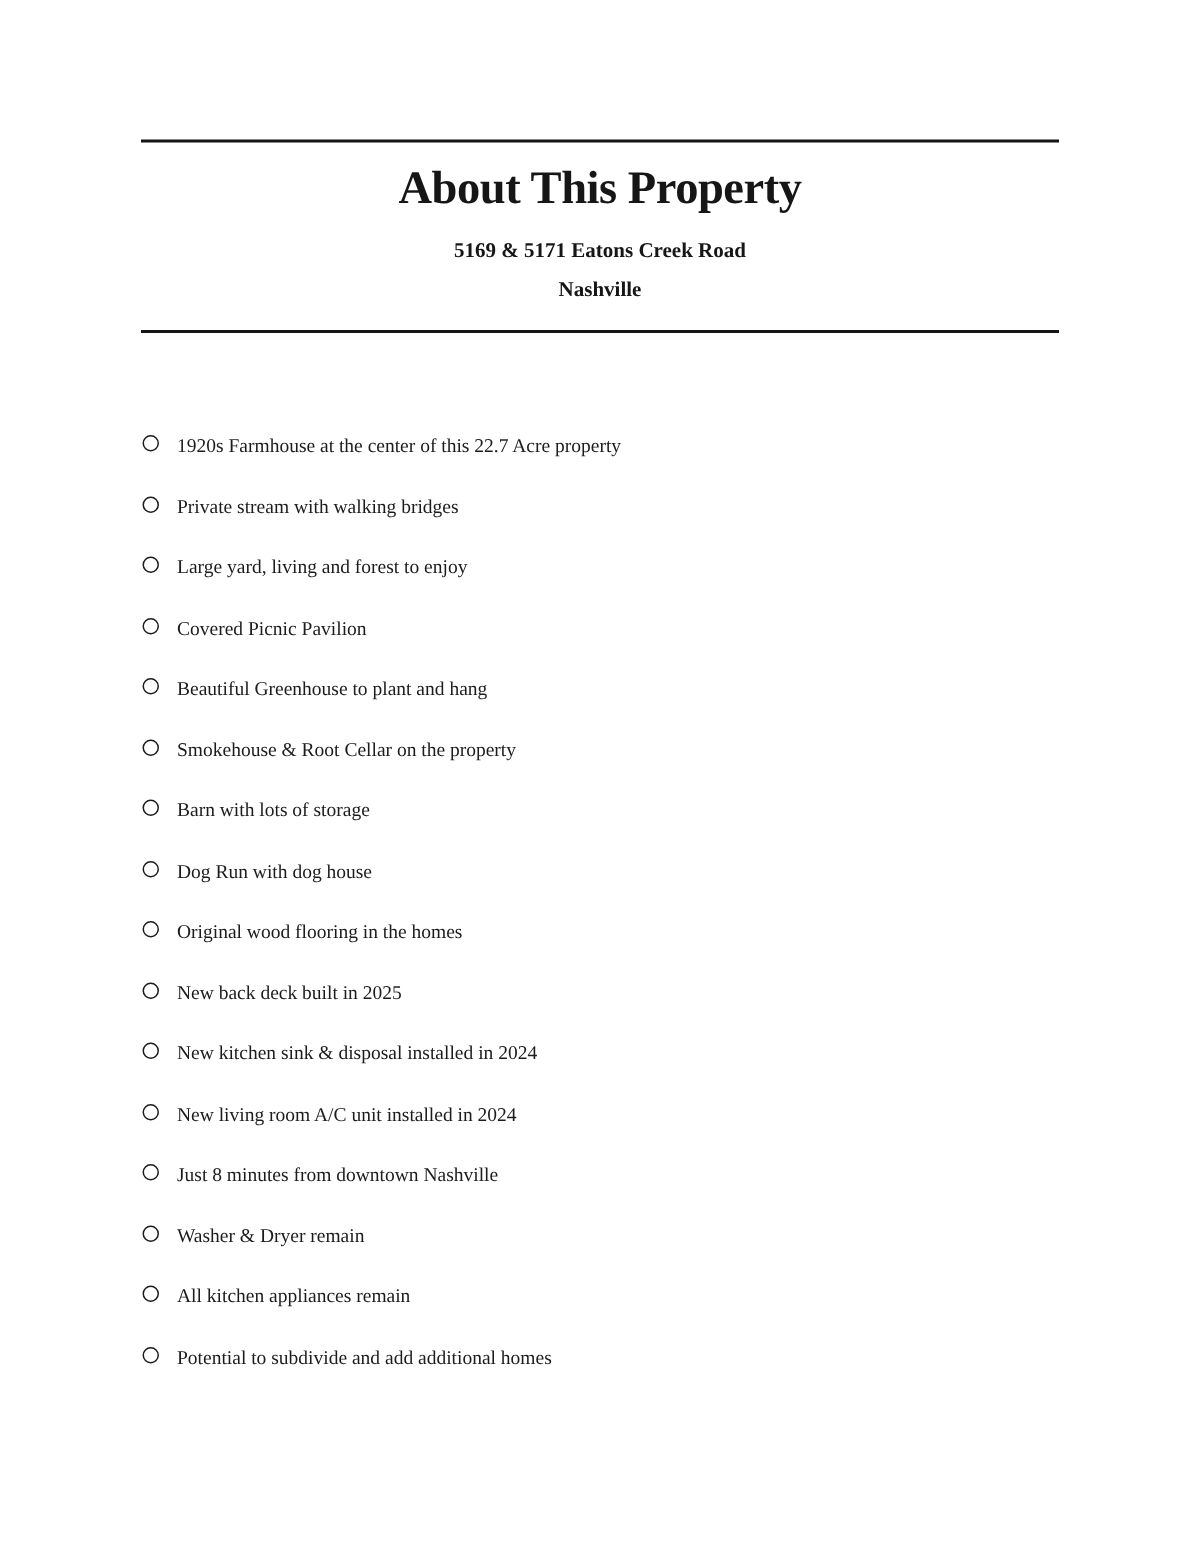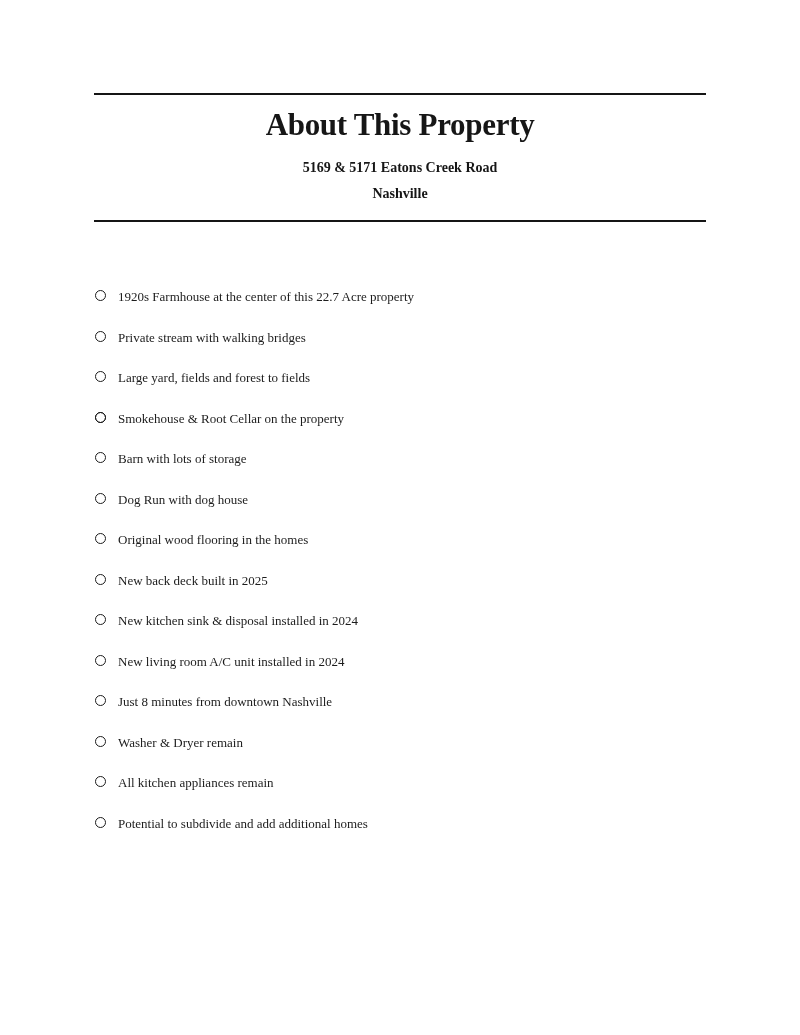--- a/index.html
+++ b/index.html
@@ -84,27 +84,32 @@
         <span>1920s Farmhouse at the center of this 22.7 Acre property</span>
       </li>
 
       <li class="feature">
         <span class="bullet"></span>
         <span>Private stream with walking bridges</span>
       </li>
 
       <li class="feature">
         <span class="bullet"></span>
-        <span>Large yard, fields and forest to fields</span>
+        <span>Large yard, living and forest to enjoy</span>
       </li>
 
       <li class="feature">
         <span class="bullet"></span>
+        <span>Covered Picnic Pavilion</span>
       </li>
 
+      <li class="feature">
+        <span class="bullet"></span>
+        <span>Beautiful Greenhouse to plant and hang</span>
+      </li>
 
       <li class="feature">
         <span class="bullet"></span>
         <span>Smokehouse &amp; Root Cellar on the property</span>
       </li>
 
       <li class="feature">
         <span class="bullet"></span>
         <span>Barn with lots of storage</span>
       </li>

